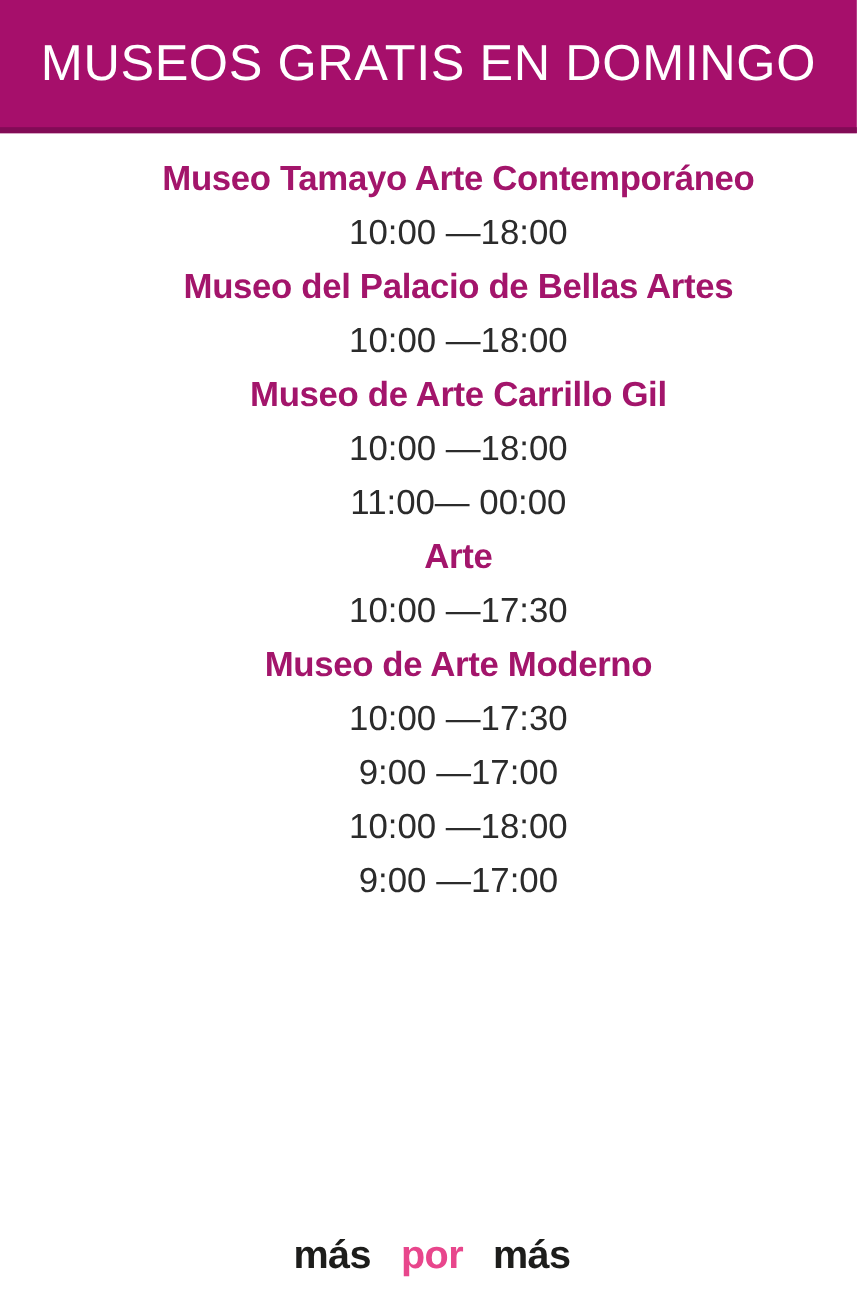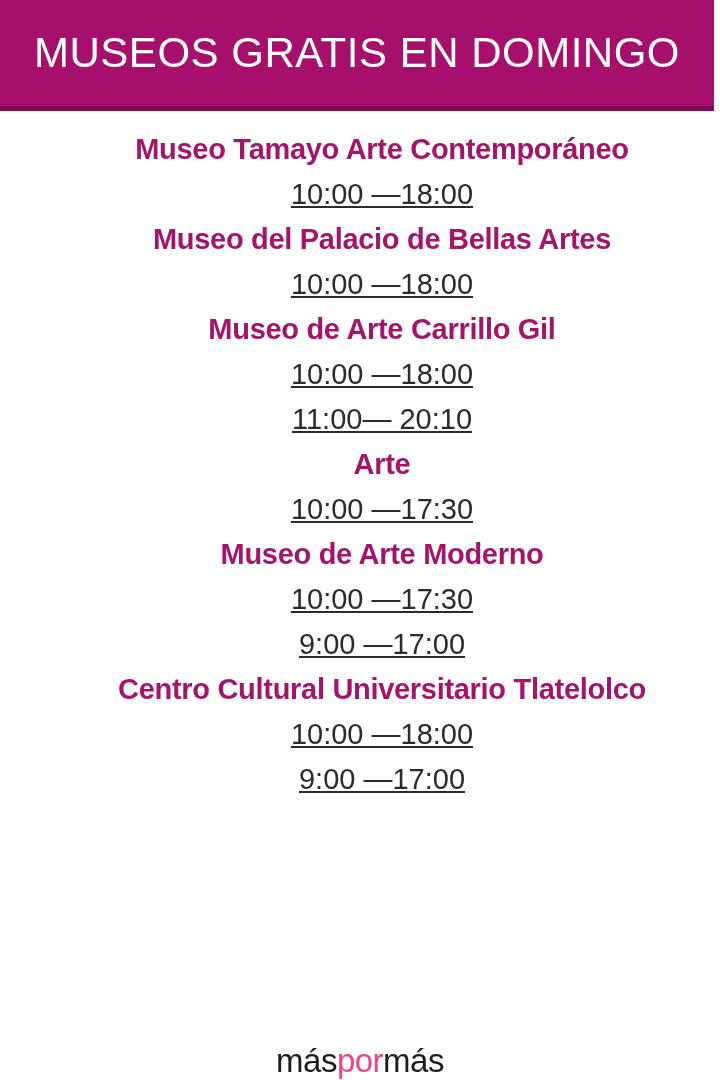--- a/index.html
+++ b/index.html
@@ -47,34 +47,34 @@
   }
   .museum-hours {
     height: 45px;
     display: flex;
     align-items: center;
     justify-content: center;
     color: var(--text-dark, #2b2b2b);
     font-size: 29px;
     font-weight: 400;
     white-space: nowrap;
-    text-decoration: underline;
   }
   .footer-logo {
     position: absolute;
     left: 0;
     right: 0;
     bottom: 0;
     height: 53px;
     display: flex;
-    align-items: flex-end;
+    align-items: flex-start;
     justify-content: center;
     font-size: 33px;
-    font-weight: normal;
+    font-weight: bold;
     letter-spacing: -0.5px;
+    gap: 25px;
   }
   .logo-dark { color: #1d1d1b; }
   .logo-pink { color: var(--logo-pink, #e8468c); }
 </style>
 </head>
 <body>
 
 <div class="header-bar">
   <div class="header-title">MUSEOS GRATIS EN DOMINGO</div>
 </div>
@@ -90,40 +90,39 @@
     <div class="museum-name">Museo del Palacio de Bellas Artes</div>
     <div class="museum-hours">10:00 —18:00</div>
   </div>
 
   <div class="entry">
     <div class="museum-name">Museo de Arte Carrillo Gil</div>
     <div class="museum-hours">10:00 —18:00</div>
   </div>
 
   <div class="entry">
-    <div class="museum-hours">11:00— 20:10</div>
+    <div class="museum-hours">11:00— 00:00</div>
   </div>
 
   <div class="entry">
     <div class="museum-name">Arte</div>
     <div class="museum-hours">10:00 —17:30</div>
   </div>
 
   <div class="entry">
     <div class="museum-name">Museo de Arte Moderno</div>
     <div class="museum-hours">10:00 —17:30</div>
   </div>
 
 
   <div class="entry">
     <div class="museum-hours">9:00 —17:00</div>
   </div>
 
   <div class="entry">
-    <div class="museum-name">Centro Cultural Universitario Tlatelolco</div>
     <div class="museum-hours">10:00 —18:00</div>
   </div>
 
   <div class="entry">
     <div class="museum-hours">9:00 —17:00</div>
   </div>
 
 </div>
 
 <div class="footer-logo">

